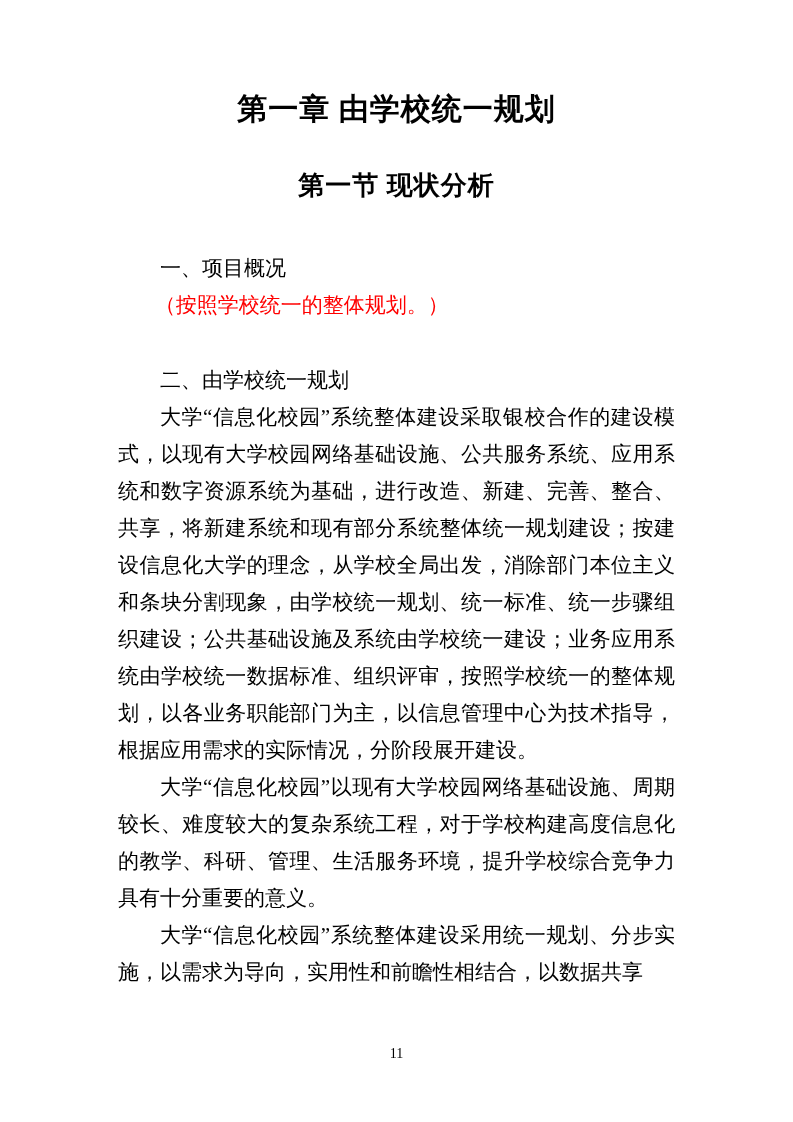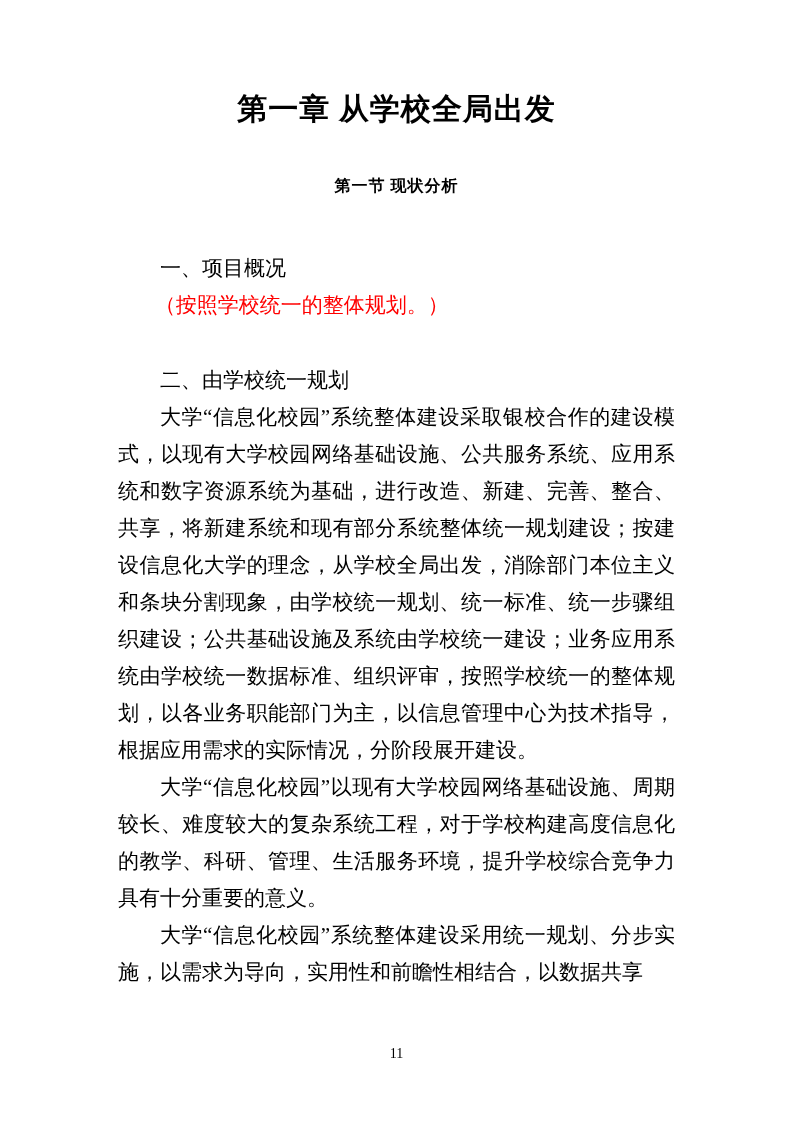--- a/index.html
+++ b/index.html
@@ -22,21 +22,21 @@
     overflow: hidden;
   }
   .chapter-title {
     font-size: 30px;
     font-weight: bold;
     text-align: center;
     line-height: 38px;
     letter-spacing: 1px;
   }
   .section-title {
-    font-size: 16px;
+    font-size: 26px;
     font-weight: bold;
     text-align: center;
     line-height: 32px;
     margin-top: 42px;
     letter-spacing: 1px;
   }
   .heading {
     font-size: 21px;
     line-height: 37px;
     text-indent: 2em;
@@ -66,21 +66,21 @@
     text-align: center;
     font-size: 14px;
     line-height: 24px;
   }
 </style>
 </head>
 <body>
 
 <div class="page">
 
-  <h1 class="chapter-title">第一章 从学校全局出发</h1>
+  <h1 class="chapter-title">第一章 由学校统一规划</h1>
 
   <h2 class="section-title">第一节 现状分析</h2>
 
   <p class="heading">一、项目概况</p>
 
   <p class="note-red">（按照学校统一的整体规划。）</p>
 
   <p class="heading heading-gap">二、由学校统一规划</p>
 
   <p class="body-para">大学“信息化校园”系统整体建设采取银校合作的建设模式，以现有大学校园网络基础设施、公共服务系统、应用系统和数字资源系统为基础，进行改造、新建、完善、整合、共享，将新建系统和现有部分系统整体统一规划建设；按建设信息化大学的理念，从学校全局出发，消除部门本位主义和条块分割现象，由学校统一规划、统一标准、统一步骤组织建设；公共基础设施及系统由学校统一建设；业务应用系统由学校统一数据标准、组织评审，按照学校统一的整体规划，以各业务职能部门为主，以信息管理中心为技术指导，根据应用需求的实际情况，分阶段展开建设。</p>

